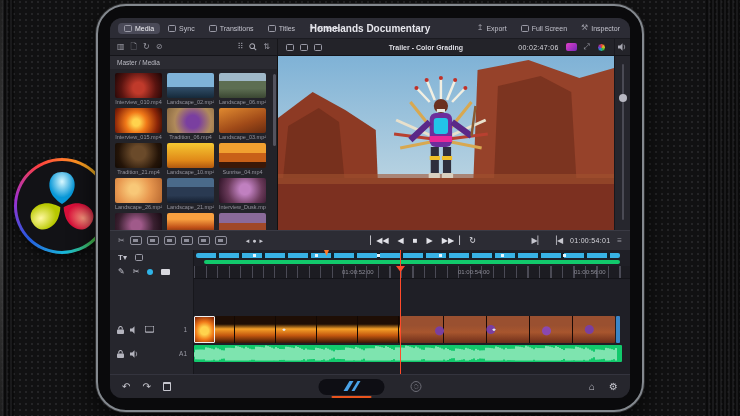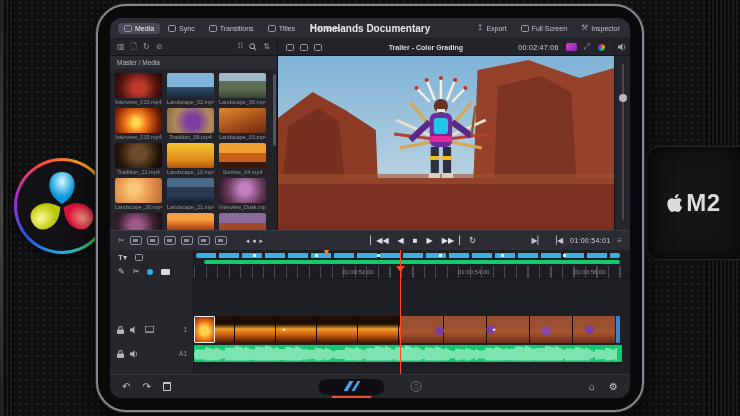--- a/index.html
+++ b/index.html
@@ -208,26 +208,20 @@
           </radialGradient>
       </defs>
       <g transform="translate(48,48)">
         <path d="M0,-34 C-13,-34 -16,-20 -9,-10 C-4,-4 0,-2 0,-2 C0,-2 4,-4 9,-10 C16,-20 13,-34 0,-34 Z" fill="url(#gc)"></path>
         <path d="M0,-34 C-13,-34 -16,-20 -9,-10 C-4,-4 0,-2 0,-2 C0,-2 4,-4 9,-10 C16,-20 13,-34 0,-34 Z" fill="url(#gr)" transform="rotate(120)"></path>
         <path d="M0,-34 C-13,-34 -16,-20 -9,-10 C-4,-4 0,-2 0,-2 C0,-2 4,-4 9,-10 C16,-20 13,-34 0,-34 Z" fill="url(#gy)" transform="rotate(240)"></path>
       </g>
     </svg>
   </div>
 
-  <div class="m2-chip">
-    <svg width="17" height="20" viewBox="0 0 14 17">
-      <path fill="#dcdcdf" d="M11.6 9.1c0-2 1.6-3 1.7-3.1-.9-1.4-2.4-1.6-2.9-1.6-1.2-.1-2.4.7-3 .7-.6 0-1.6-.7-2.6-.7-1.3 0-2.6.8-3.3 2.1-1.3 2.3-.3 5.8 1 7.7.6.9 1.4 2 2.4 1.9 1 0 1.3-.6 2.5-.6s1.5.6 2.6.6c1.1 0 1.8-1 2.4-1.9.8-1.1 1.1-2.1 1.1-2.2 0-.1-2-.8-1.9-2.9zM9.6 3.3c.5-.7.9-1.6.8-2.5-.8 0-1.8.5-2.3 1.2-.5.6-1 1.5-.8 2.4.9.1 1.8-.5 2.3-1.1z"></path>
-    </svg>
-    <span class="m2-label">M2</span>
-  </div>
 
   <div class="ipad">
     <div class="screen">
 
       <div class="tb1">
         <div class="tab active">
           <span class="mini-ic"></span>
           <span>Media</span>
         </div>
         <div class="tab">

